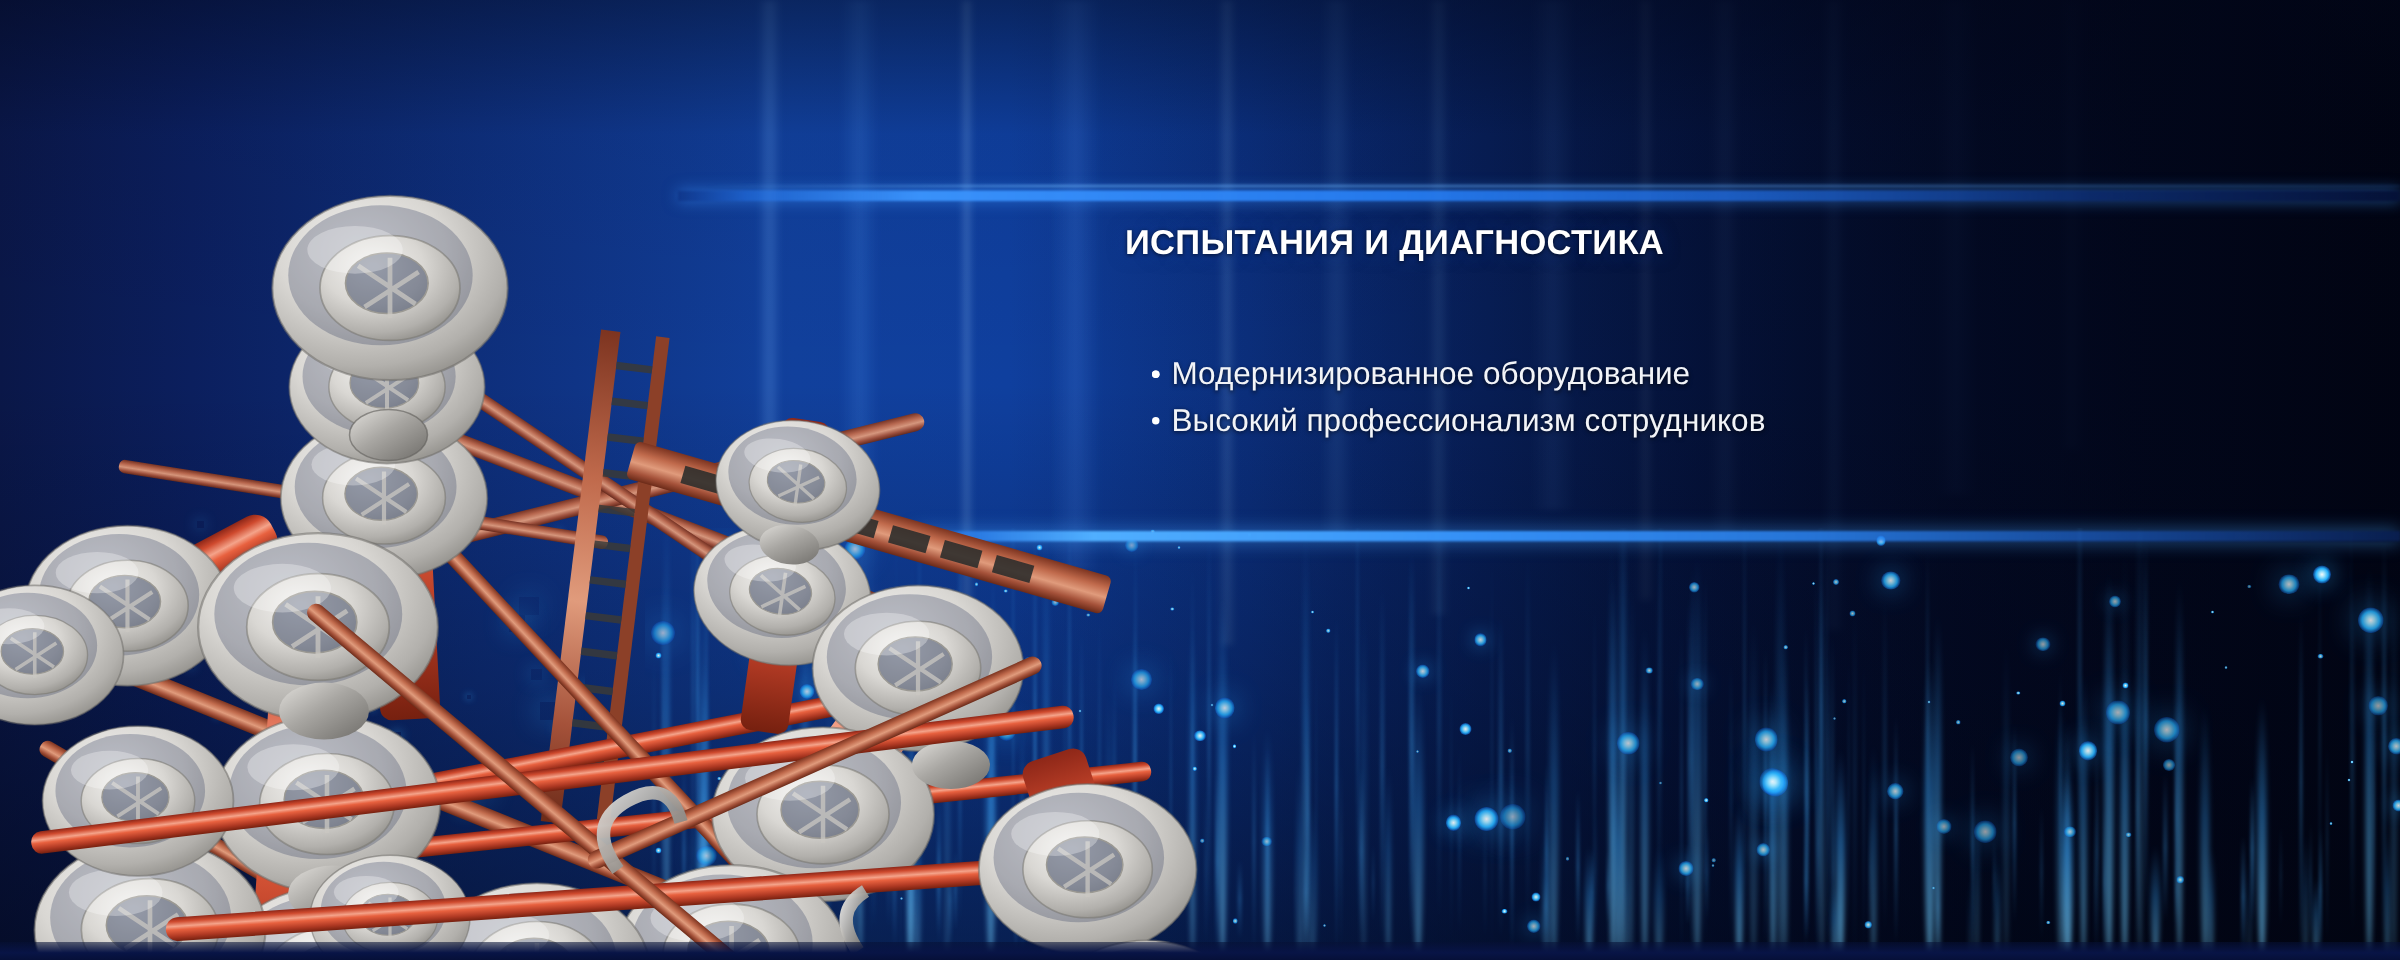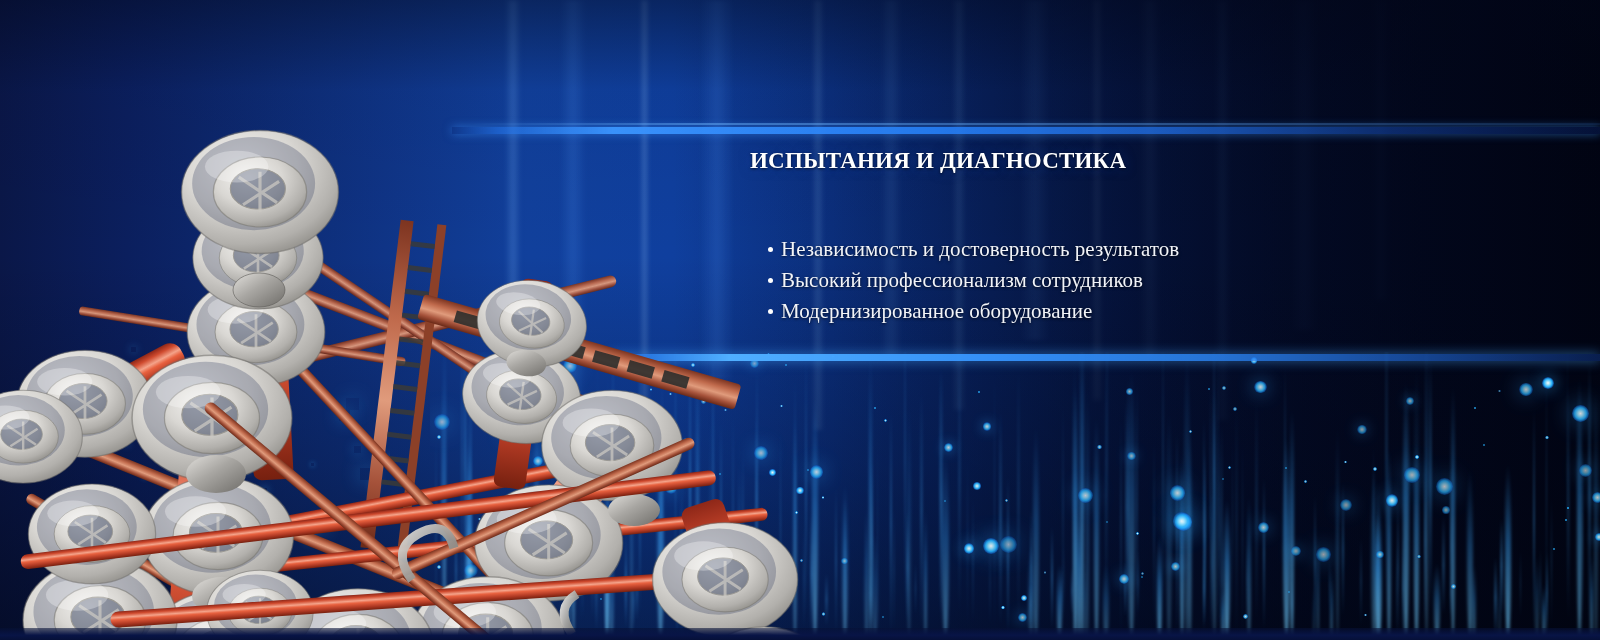--- a/index.html
+++ b/index.html
@@ -4,21 +4,21 @@
 <title>Banner</title>
 <style>
   html,body{margin:0;padding:0;background:#000;}
   *{box-sizing:border-box;}
 
   #banner{
     position:relative;
     width:1600px;
     height:640px;
     overflow:hidden;
-    font-family:Liberation Serif, serif;
+    font-family:Liberation Sans, sans-serif;
     background:#061030;
   }
 
   
   .layer{position:absolute;inset:0;pointer-events:none;}
 
   
   #bg-base{
     background:
       linear-gradient(90deg,
@@ -811,27 +811,26 @@
 
   <div id="text-block">
 
     <h1 id="headline">
       <span class="hl-line">ИСПЫТАНИЯ И ДИАГНОСТИКА</span>
     </h1>
 
     <ul id="bullet-list">
       <li>
         <span class="bullet-dot"></span>
-        <span>Независимость и достоверность результатов</span>
+      </li>
+      <li>
+        <span class="bullet-dot"></span>
+        <span>Модернизированное оборудование</span>
       </li>
       <li>
         <span class="bullet-dot"></span>
         <span>Высокий профессионализм сотрудников</span>
       </li>
-      <li>
-        <span class="bullet-dot"></span>
-        <span>Модернизированное оборудование</span>
-      </li>
     </ul>
   </div>
 
   <div id="bottom-strip"></div>
 </div>
 
 </body></html>

